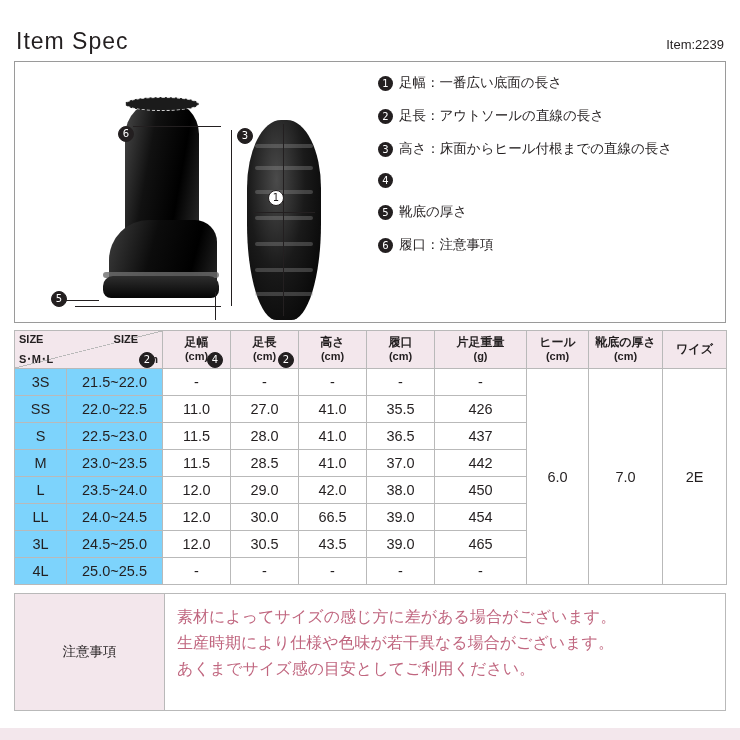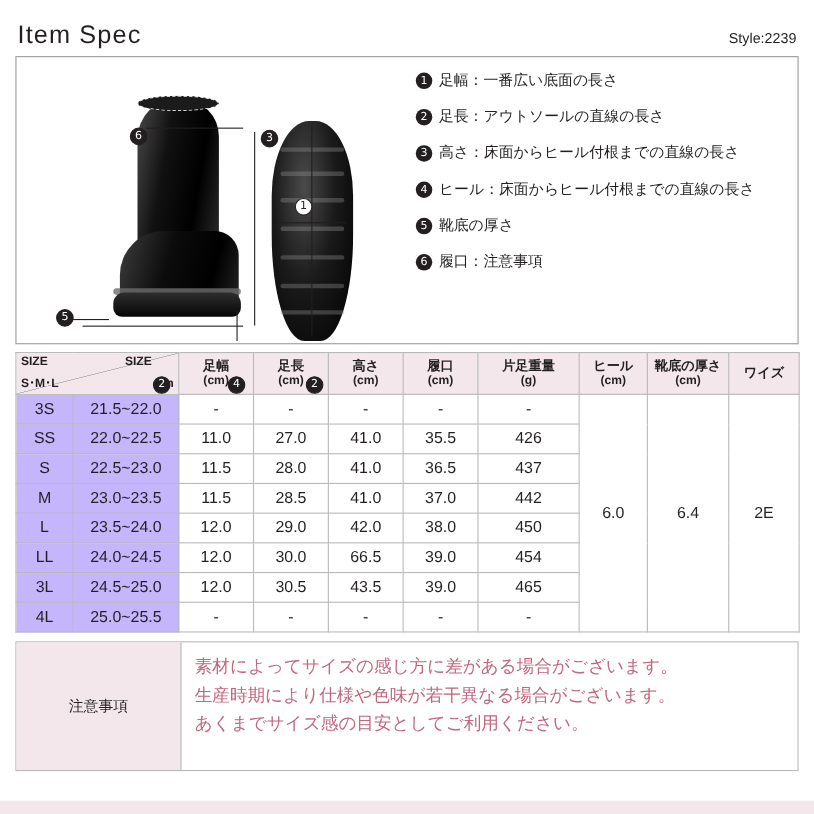--- a/index.html
+++ b/index.html
@@ -4,21 +4,21 @@
 <style>
   * { box-sizing: border-box; }
   html, body { margin:0; padding:0; }
   body {
     width:740px; height:740px;
     background:#ffffff;
     font-family:"Liberation Sans", sans-serif;
     color:#231f20;
     overflow:hidden;
   }
-  .page { width:740px; height:740px; padding:16px 14px 0 14px; position:relative; }
+  .page { width:740px; height:740px; padding:26px 14px 0 14px; position:relative; }
 
   
   .header { display:flex; align-items:flex-end; justify-content:space-between; padding:2px 2px 6px 2px; }
   .title { font-size:23px; letter-spacing:1px; color:#231f20; }
   .style-no { font-size:13px; color:#231f20; padding-bottom:3px; }
 
   
   .spec-box {
     border:1px solid #9a9a9a;
     height:262px;
@@ -91,21 +91,21 @@
   table.spec { border-collapse:collapse; width:712px; margin-top:7px; table-layout:fixed; }
   table.spec th, table.spec td {
     border:1px solid #b9b9b9;
     text-align:center;
     font-size:14.5px;
     color:#231f20;
     height:27px;
     padding:0;
   }
   table.spec thead th { background:#f3e7ec; font-size:12px; line-height:1.15; height:38px; }
-  .size-col { background:#c4b5fd; }
+  .size-col { background:#7dd3fc; }
   .corner { position:relative; background:#f3e7ec; padding:0; }
   .corner .slash {
     position:absolute; left:0; top:0; width:100%; height:100%;
     background:linear-gradient(to bottom right, transparent 49.4%, #b9b9b9 49.4%, #b9b9b9 50.6%, transparent 50.6%);
   }
   .corner .tl { position:absolute; left:4px; top:2px; font-size:11px; }
   .corner .br { position:absolute; right:4px; bottom:2px; font-size:11px; }
   .unit { font-size:11px; }
 
   
@@ -120,21 +120,21 @@
 
   .footer-bar { position:absolute; left:0; bottom:0; width:740px; height:12px; background:#f3e7ec; }
 </style>
 </head>
 <body>
 
 <div class="page">
 
   <div class="header">
     <div class="title">Item Spec</div>
-    <div class="style-no">Style:2239</div>
+    <div class="style-no">Item:2239</div>
   </div>
 
   <div class="spec-box">
 
     <div class="fig-area">
 
       <div class="boot">
         <div class="shaft"></div>
         <div class="shaft-top"></div>
         <div class="foot"></div>
@@ -179,21 +179,20 @@
       <div class="legend-row">
         <span class="num">2</span>
         <span>足長：アウトソールの直線の長さ</span>
       </div>
       <div class="legend-row">
         <span class="num">3</span>
         <span>高さ：床面からヒール付根までの直線の長さ</span>
       </div>
       <div class="legend-row">
         <span class="num">4</span>
-        <span>ヒール：床面からヒール付根までの直線の長さ</span>
       </div>
       <div class="legend-row">
         <span class="num">5</span>
         <span>靴底の厚さ</span>
       </div>
       <div class="legend-row">
         <span class="num">6</span>
         <span>履口：注意事項</span>
       </div>
     </div>
@@ -257,21 +256,21 @@
     <tbody>
       <tr>
         <td class="size-col">3S</td>
         <td class="size-col">21.5~22.0</td>
         <td>-</td>
         <td>-</td>
         <td>-</td>
         <td>-</td>
         <td>-</td>
         <td rowspan="8">6.0</td>
-        <td rowspan="8">6.4</td>
+        <td rowspan="8">7.0</td>
         <td rowspan="8">2E</td>
       </tr>
       <tr>
         <td class="size-col">SS</td>
         <td class="size-col">22.0~22.5</td>
         <td>11.0</td>
         <td>27.0</td>
         <td>41.0</td>
         <td>35.5</td>
         <td>426</td>

